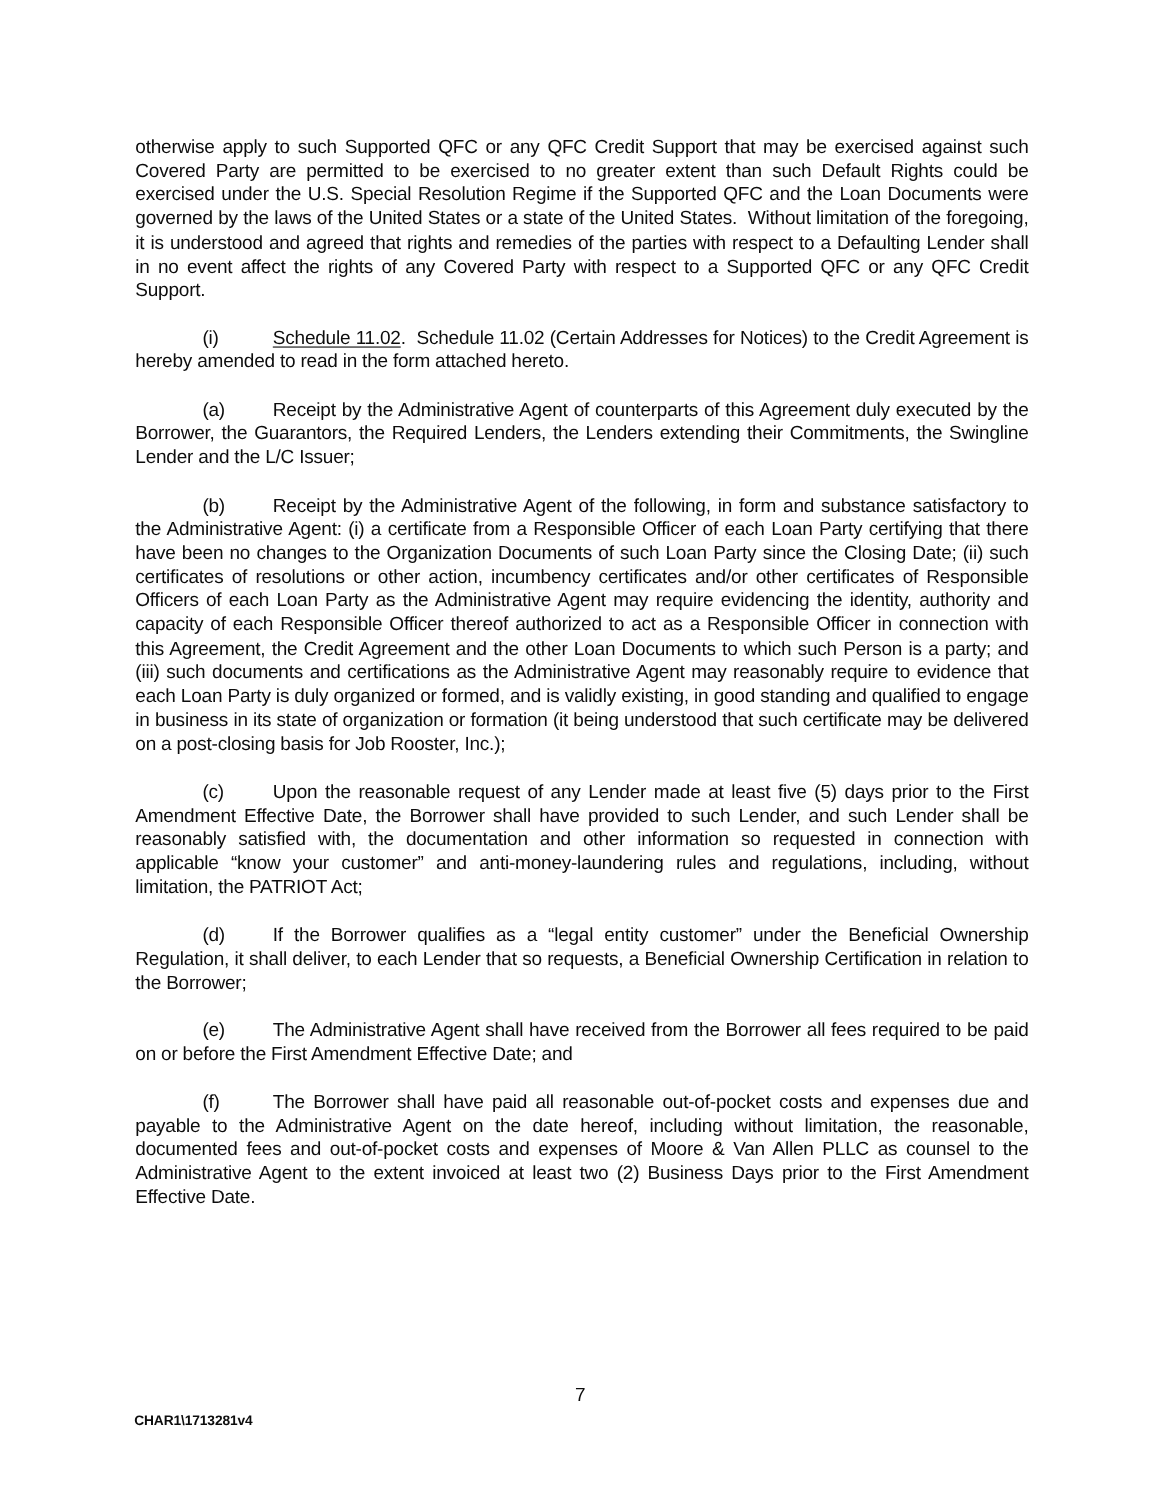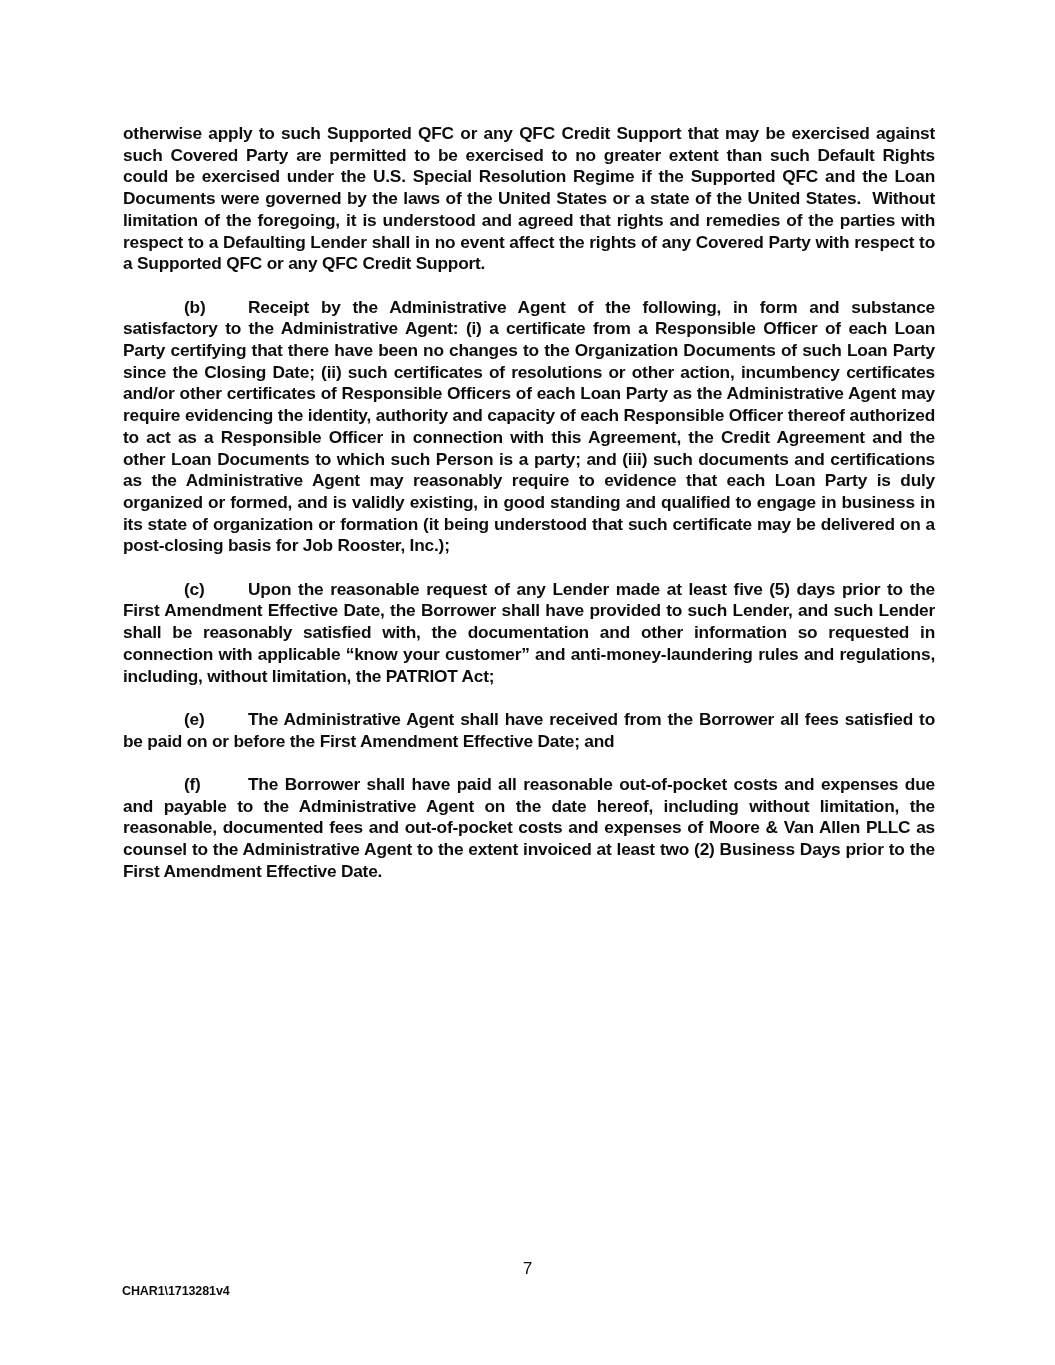--- a/index.html
+++ b/index.html
@@ -17,21 +17,20 @@
     background: #ffffff;
   }
   .doc-body {
     position: absolute;
     left: 123px; top: 123px;
     width: 812px;
     font-size: 17.3px;
     line-height: 21.7px;
     letter-spacing: -0.2px;
     text-align: justify;
-    font-weight: bold;
   }
   .doc-body p { margin: 0 0 21.7px 0; }
   
   .p-block { margin-left: 125px; }
   
   .p-section { margin-left: 0; text-indent: 64px; }
   .p-section .tab-label { display: inline-block; width: 62px; text-indent: 0; }
   
   .p-clause { margin-left: 62px; text-indent: 61px; }
   .p-clause .tab-label { display: inline-block; width: 64px; text-indent: 0; }
@@ -52,34 +51,43 @@
 <body>
 
 <div class="page">
 
   <div class="doc-body">
 
     <p class="p-block">
       <span>otherwise apply to such Supported QFC or any QFC Credit Support that may be exercised against such Covered Party are permitted to be exercised to no greater extent than such Default Rights could be exercised under the U.S. Special Resolution Regime if the Supported QFC and the Loan Documents were governed by the laws of the United States or a state of the United States.&nbsp; Without limitation of the foregoing, it is understood and agreed that rights and remedies of the parties with respect to a Defaulting Lender shall in no event affect the rights of any Covered Party with respect to a Supported QFC or any QFC Credit Support.</span>
     </p>
 
+    <p class="p-clause">
+      <span class="tab-label">(i)</span><span class="u">Schedule 11.02</span><span>.&nbsp; Schedule 11.02 (Certain Addresses for Notices) to the Credit Agreement is hereby amended to read in the form attached hereto.</span>
+    </p>
 
 
+    <p class="p-clause">
+      <span class="tab-label">(a)</span><span>Receipt by the Administrative Agent of counterparts of this Agreement duly executed by the Borrower, the Guarantors, the Required Lenders, the Lenders extending their Commitments, the Swingline Lender and the L/C Issuer;</span>
+    </p>
 
     <p class="p-clause">
       <span class="tab-label">(b)</span><span>Receipt by the Administrative Agent of the following, in form and substance satisfactory to the Administrative Agent: (i) a certificate from a Responsible Officer of each Loan Party certifying that there have been no changes to the Organization Documents of such Loan Party since the Closing Date; (ii) such certificates of resolutions or other action, incumbency certificates and/or other certificates of Responsible Officers of each Loan Party as the Administrative Agent may require evidencing the identity, authority and capacity of each Responsible Officer thereof authorized to act as a Responsible Officer in connection with this Agreement, the Credit Agreement and the other Loan Documents to which such Person is a party; and (iii) such documents and certifications as the Administrative Agent may reasonably require to evidence that each Loan Party is duly organized or formed, and is validly existing, in good standing and qualified to engage in business in its state of organization or formation (it being understood that such certificate may be delivered on a post-closing basis for Job Rooster, Inc.);</span>
     </p>
 
     <p class="p-clause">
       <span class="tab-label">(c)</span><span>Upon the reasonable request of any Lender made at least five (5) days prior to the First Amendment Effective Date, the Borrower shall have provided to such Lender, and such Lender shall be reasonably satisfied with, the documentation and other information so requested in connection with applicable “know your customer” and anti-money-laundering rules and regulations, including, without limitation, the PATRIOT Act;</span>
     </p>
 
+    <p class="p-clause">
+      <span class="tab-label">(d)</span><span>If the Borrower qualifies as a “legal entity customer” under the Beneficial Ownership Regulation, it shall deliver, to each Lender that so requests, a Beneficial Ownership Certification in relation to the Borrower;</span>
+    </p>
 
     <p class="p-clause">
-      <span class="tab-label">(e)</span><span>The Administrative Agent shall have received from the Borrower all fees satisfied to be paid on or before the First Amendment Effective Date; and</span>
+      <span class="tab-label">(e)</span><span>The Administrative Agent shall have received from the Borrower all fees required to be paid on or before the First Amendment Effective Date; and</span>
     </p>
 
     <p class="p-clause">
       <span class="tab-label">(f)</span><span>The Borrower shall have paid all reasonable out-of-pocket costs and expenses due and payable to the Administrative Agent on the date hereof, including without limitation, the reasonable, documented fees and out-of-pocket costs and expenses of Moore &amp; Van Allen PLLC as counsel to the Administrative Agent to the extent invoiced at least two (2) Business Days prior to the First Amendment Effective Date.</span>
     </p>
 
   </div>
 
   <div class="page-number">7</div>
 

